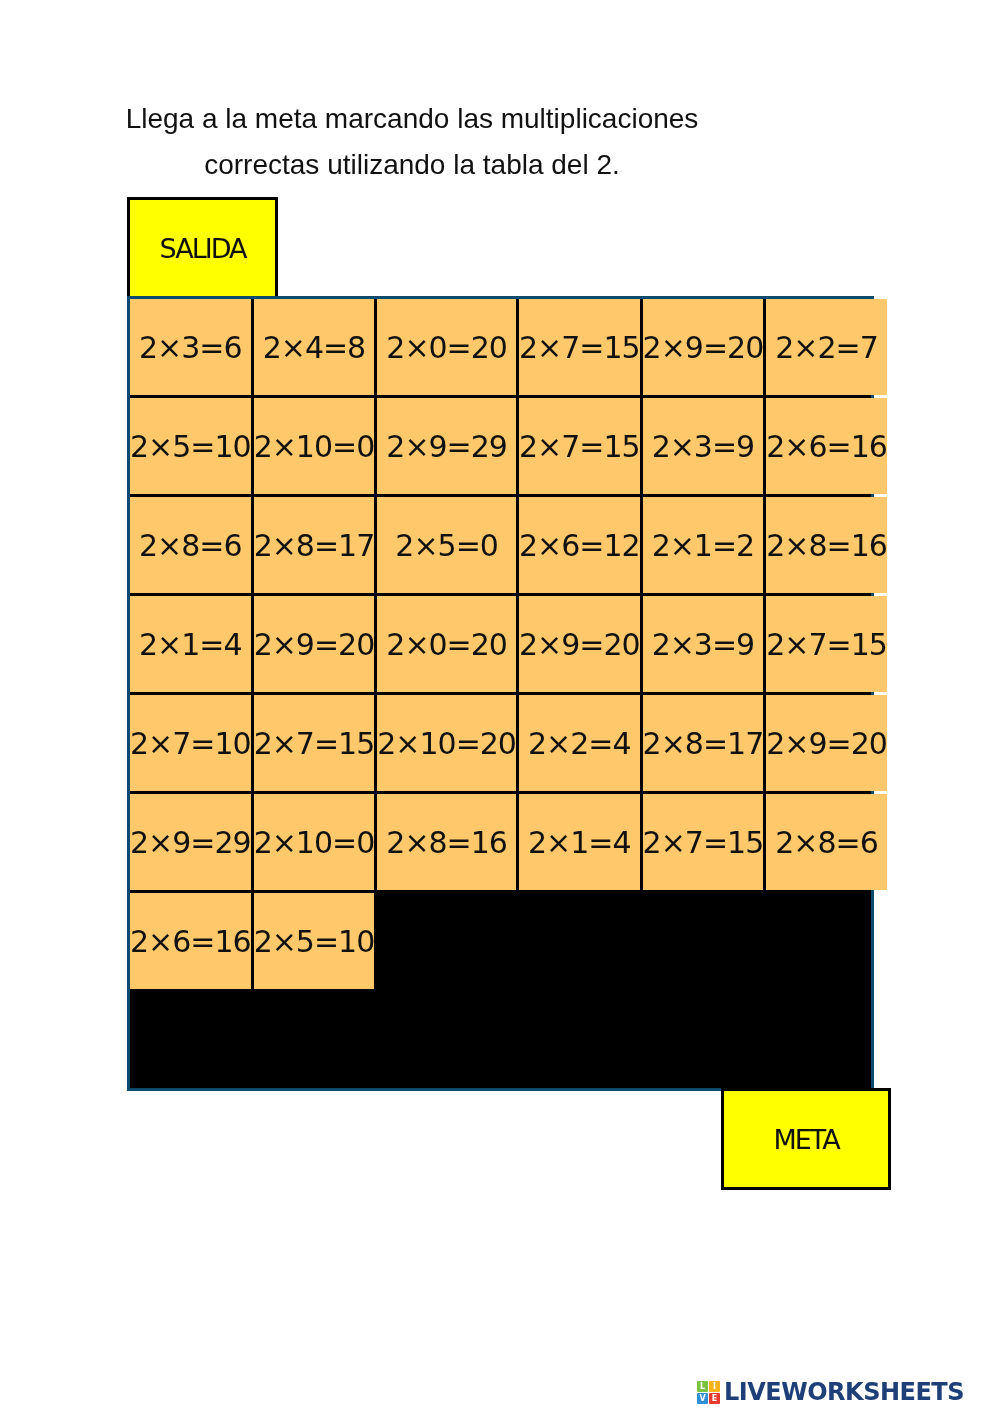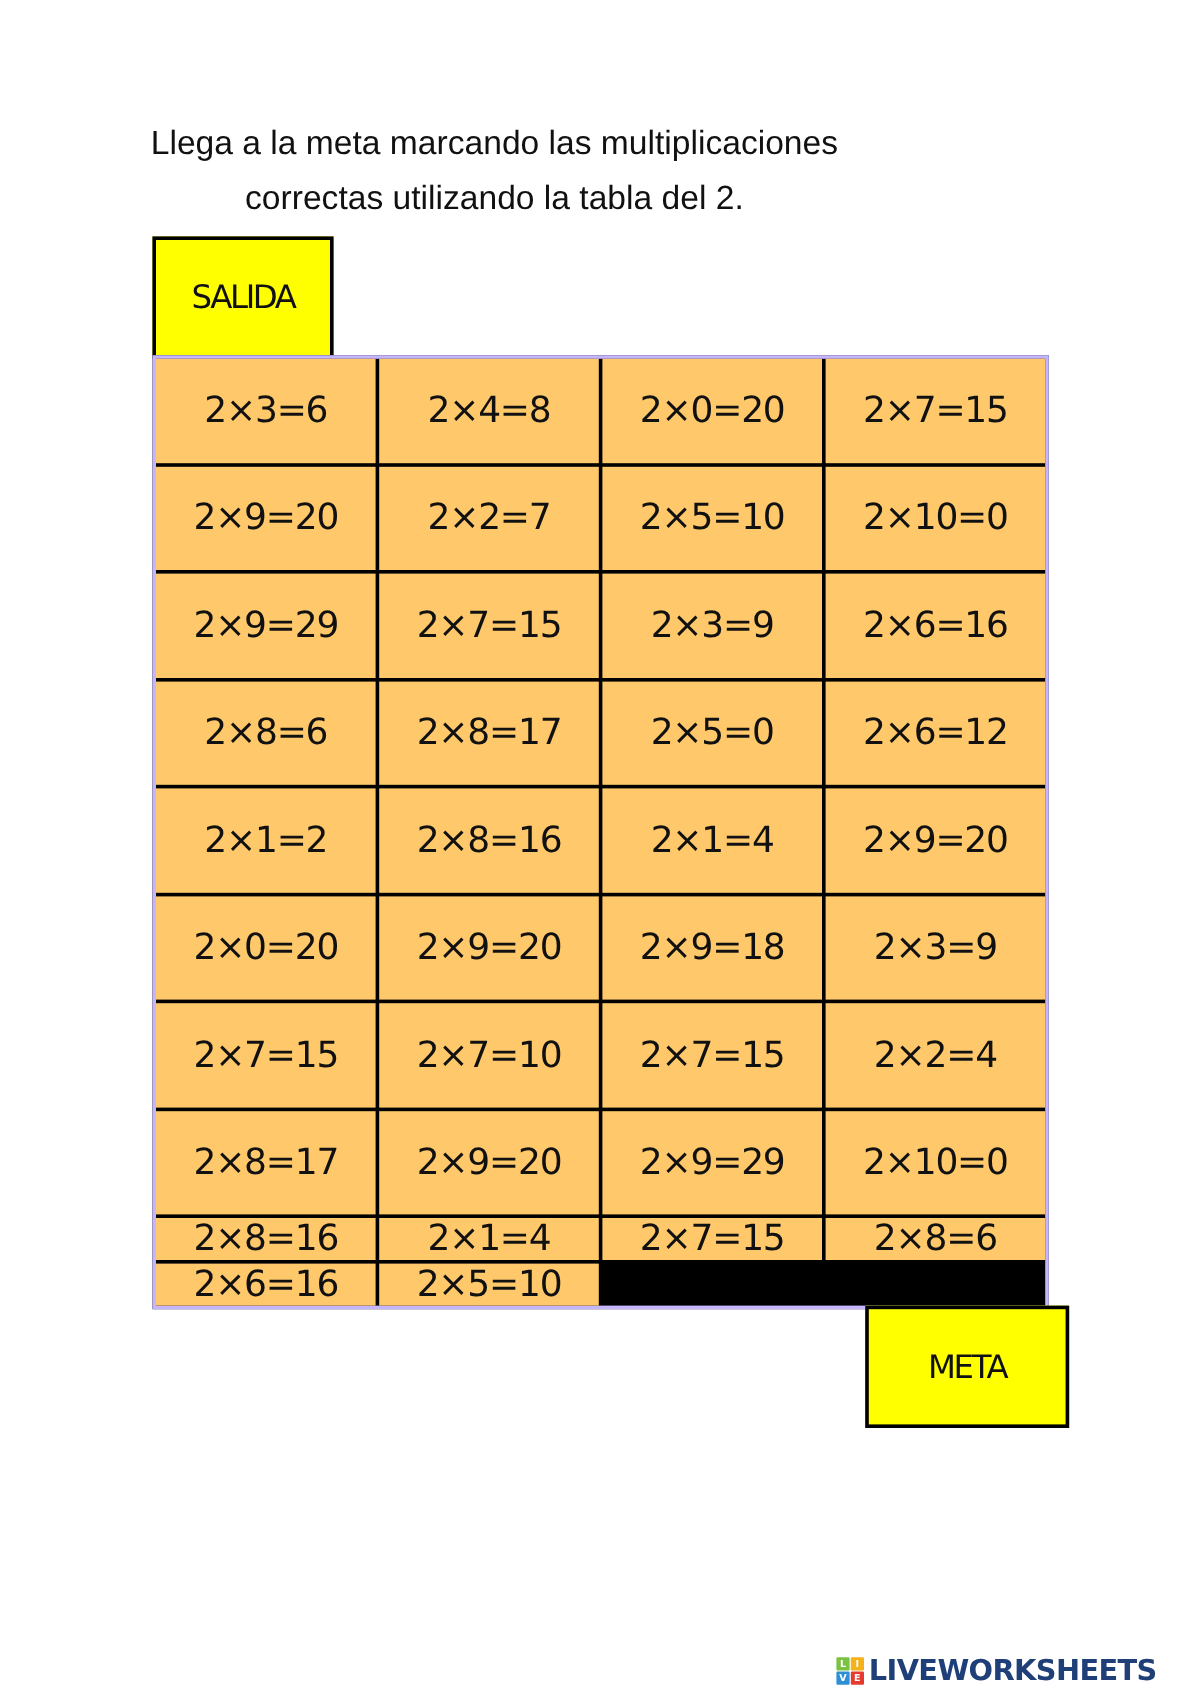--- a/index.html
+++ b/index.html
@@ -57,23 +57,23 @@
       letter-spacing: -2px;
       cursor: pointer;
     }
     .maze {
       position: absolute;
       left: 127px;
       top: 296px;
       width: 747px;
       height: 795px;
       box-sizing: border-box;
-      border: 3px solid #c4b5fd;
+      border: 3px solid #0c4a6e;
       display: grid;
-      grid-template-columns: repeat(4, 1fr);
+      grid-template-columns: repeat(6, 1fr);
       grid-template-rows: repeat(8, 1fr);
       background: #000000;
       gap: 3px;
     }
     .cell {
       background: #ffc96b;
       display: flex;
       align-items: center;
       justify-content: center;
       font-family: "DejaVu Sans", sans-serif;
@@ -149,26 +149,26 @@
 
   <div class="cell">2×5=0</div>
   <div class="cell">2×6=12</div>
   <div class="cell">2×1=2</div>
   <div class="cell">2×8=16</div>
   <div class="cell">2×1=4</div>
 
   <div class="cell">2×9=20</div>
   <div class="cell">2×0=20</div>
   <div class="cell">2×9=20</div>
-  <div class="cell">2×9=18</div>
   <div class="cell">2×3=9</div>
 
   <div class="cell">2×7=15</div>
   <div class="cell">2×7=10</div>
   <div class="cell">2×7=15</div>
+  <div class="cell">2×10=20</div>
   <div class="cell">2×2=4</div>
 
   <div class="cell">2×8=17</div>
   <div class="cell">2×9=20</div>
   <div class="cell">2×9=29</div>
   <div class="cell">2×10=0</div>
   <div class="cell">2×8=16</div>
 
   <div class="cell">2×1=4</div>
   <div class="cell">2×7=15</div>

